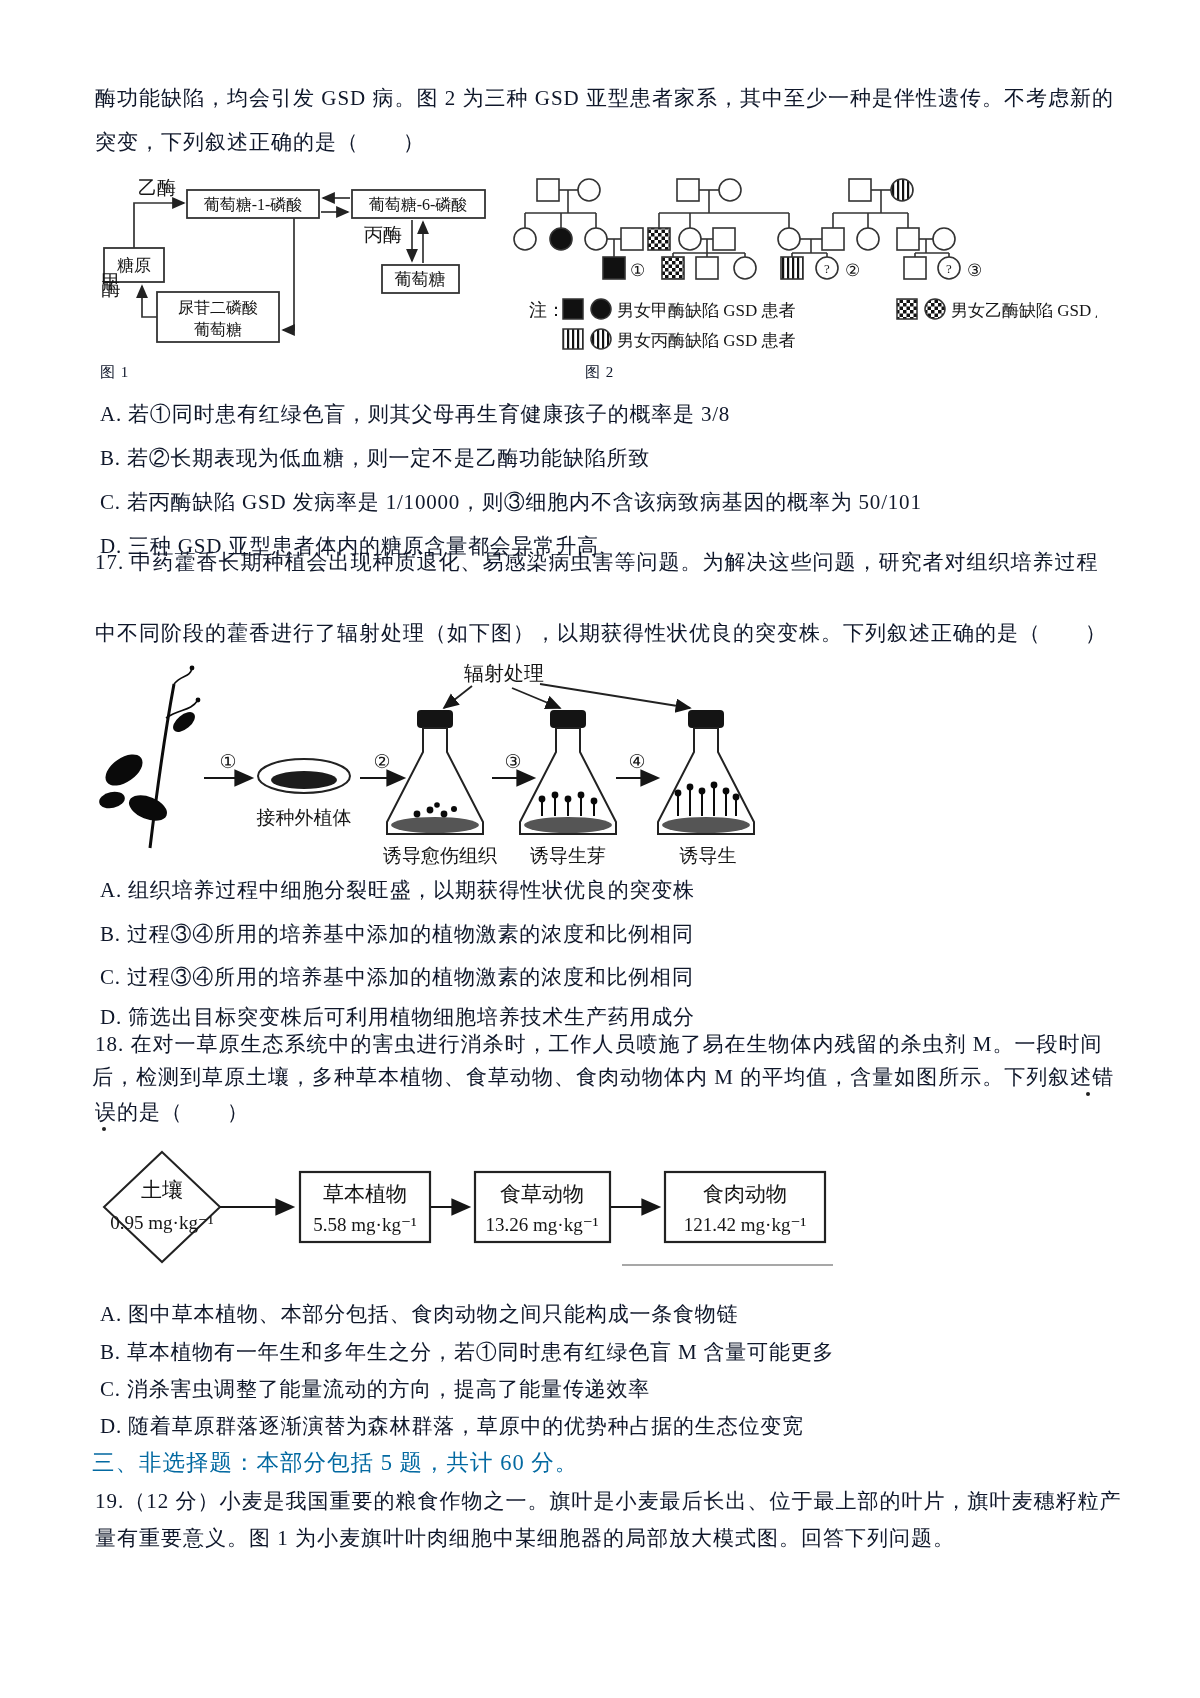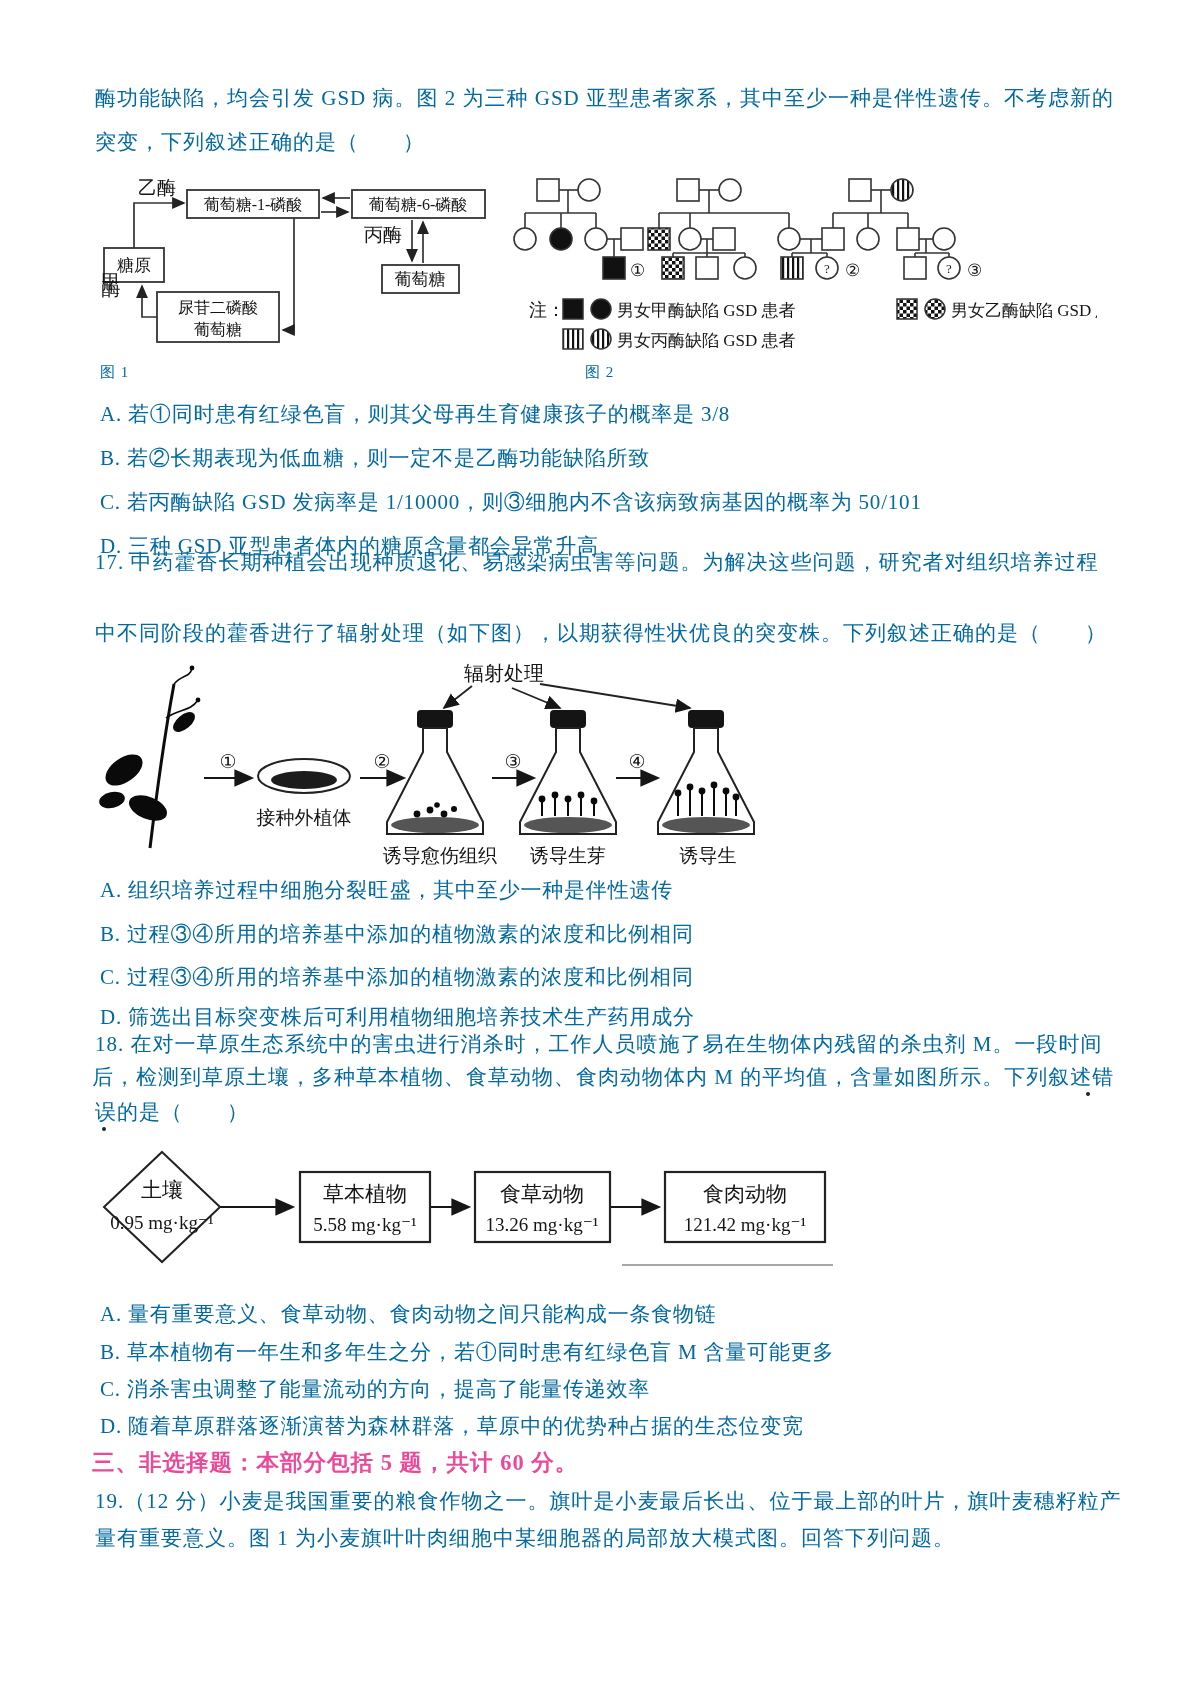--- a/index.html
+++ b/index.html
@@ -1,20 +1,20 @@
 <!DOCTYPE html>
 <html><head>
 <meta charset="utf-8">
 <style>
   html,body{margin:0;padding:0;background:#ffffff;}
   body{width:1200px;font-family:"Liberation Serif","DejaVu Serif",serif;color:#111;}
   .page{position:relative;width:1200px;height:1698px;background:#fff;overflow:hidden;}
-  .tline{position:absolute;font-size:21px;white-space:nowrap;letter-spacing:1px;color:#0369a1;}
+  .tline{position:absolute;font-size:21px;white-space:nowrap;letter-spacing:1px;color:#0f172a;}
   .opt{letter-spacing:0.8px;text-align:right;}
-  .sec{font-weight:bold;font-size:22.5px;letter-spacing:1px;color:#ec4899;}
+  .sec{font-weight:normal;font-size:22.5px;letter-spacing:1px;color:#0369a1;}
   .figcap{font-size:15px;}
   .abs{position:absolute;}
   svg text{font-family:"Liberation Serif","DejaVu Serif",serif;fill:#161616;}
   .vlabel{position:absolute;writing-mode:vertical-rl;text-orientation:upright;font-size:19px;letter-spacing:6px;color:#161616;}
   .emdot{position:absolute;width:4px;height:4px;border-radius:50%;background:#222;}
 </style>
 </head>
 <body>
 
 <div class="page">
@@ -259,21 +259,21 @@
           <circle cx="622" cy="127" r="2.4"></circle>
         <line x1="634" y1="158" x2="634" y2="134"></line>
           <circle cx="634" cy="133" r="2.4"></circle>
         <line x1="644" y1="158" x2="644" y2="140"></line>
           <circle cx="644" cy="139" r="2.4"></circle>
       </g>
     </g>
     <text x="616" y="204" font-size="19" text-anchor="middle">诱导生</text>
   </svg>
 
-  <div class="tline opt" style="left:100px;top:876px">A. 组织培养过程中细胞分裂旺盛，其中至少一种是伴性遗传</div>
+  <div class="tline opt" style="left:100px;top:876px">A. 组织培养过程中细胞分裂旺盛，以期获得性状优良的突变株</div>
   <div class="tline opt" style="left:100px;top:920px">B. 过程③④所用的培养基中添加的植物激素的浓度和比例相同</div>
   <div class="tline opt" style="left:100px;top:963px">C. 过程③④所用的培养基中添加的植物激素的浓度和比例相同</div>
   <div class="tline opt" style="left:100px;top:1003px">D. 筛选出目标突变株后可利用植物细胞培养技术生产药用成分</div>
 
   <div class="tline" style="left:95px;top:1030px">18. 在对一草原生态系统中的害虫进行消杀时，工作人员喷施了易在生物体内残留的杀虫剂 M。一段时间</div>
   <div class="tline" style="left:92px;top:1063px">后，检测到草原土壤，多种草本植物、食草动物、食肉动物体内 M 的平均值，含量如图所示。下列叙述错</div>
   <div class="tline" style="left:95px;top:1098px">误的是（　　）</div>
   <div class="emdot" style="left:1086px;top:1092px"></div>
   <div class="emdot" style="left:102px;top:1127px"></div>
 
@@ -298,21 +298,21 @@
     <text x="67" y="84" font-size="19" text-anchor="middle">0.95 mg·kg⁻¹</text>
     <text x="270" y="56" font-size="21" text-anchor="middle">草本植物</text>
     <text x="270" y="86" font-size="19" text-anchor="middle">5.58 mg·kg⁻¹</text>
     <text x="447" y="56" font-size="21" text-anchor="middle">食草动物</text>
     <text x="447" y="86" font-size="19" text-anchor="middle">13.26 mg·kg⁻¹</text>
     <text x="650" y="56" font-size="21" text-anchor="middle">食肉动物</text>
     <text x="650" y="86" font-size="19" text-anchor="middle">121.42 mg·kg⁻¹</text>
     <line x1="527" y1="120" x2="738" y2="120" stroke="#8a8a8a" stroke-width="1.4"></line>
   </svg>
 
-  <div class="tline opt" style="left:100px;top:1300px">A. 量有重要意义、食草动物、食肉动物之间只能构成一条食物链</div>
+  <div class="tline opt" style="left:100px;top:1300px">A. 图中草本植物、本部分包括、食肉动物之间只能构成一条食物链</div>
   <div class="tline opt" style="left:100px;top:1338px">B. 草本植物有一年生和多年生之分，若①同时患有红绿色盲 M 含量可能更多</div>
   <div class="tline opt" style="left:100px;top:1375px">C. 消杀害虫调整了能量流动的方向，提高了能量传递效率</div>
   <div class="tline opt" style="left:100px;top:1412px">D. 随着草原群落逐渐演替为森林群落，草原中的优势种占据的生态位变宽</div>
 
   <div class="tline sec" style="left:92px;top:1447px">三、非选择题：本部分包括 5 题，共计 60 分。</div>
 
   <div class="tline" style="left:95px;top:1487px">19.（12 分）小麦是我国重要的粮食作物之一。旗叶是小麦最后长出、位于最上部的叶片，旗叶麦穗籽粒产</div>
   <div class="tline" style="left:95px;top:1524px">量有重要意义。图 1 为小麦旗叶叶肉细胞中某细胞器的局部放大模式图。回答下列问题。</div>
 
 </div>

